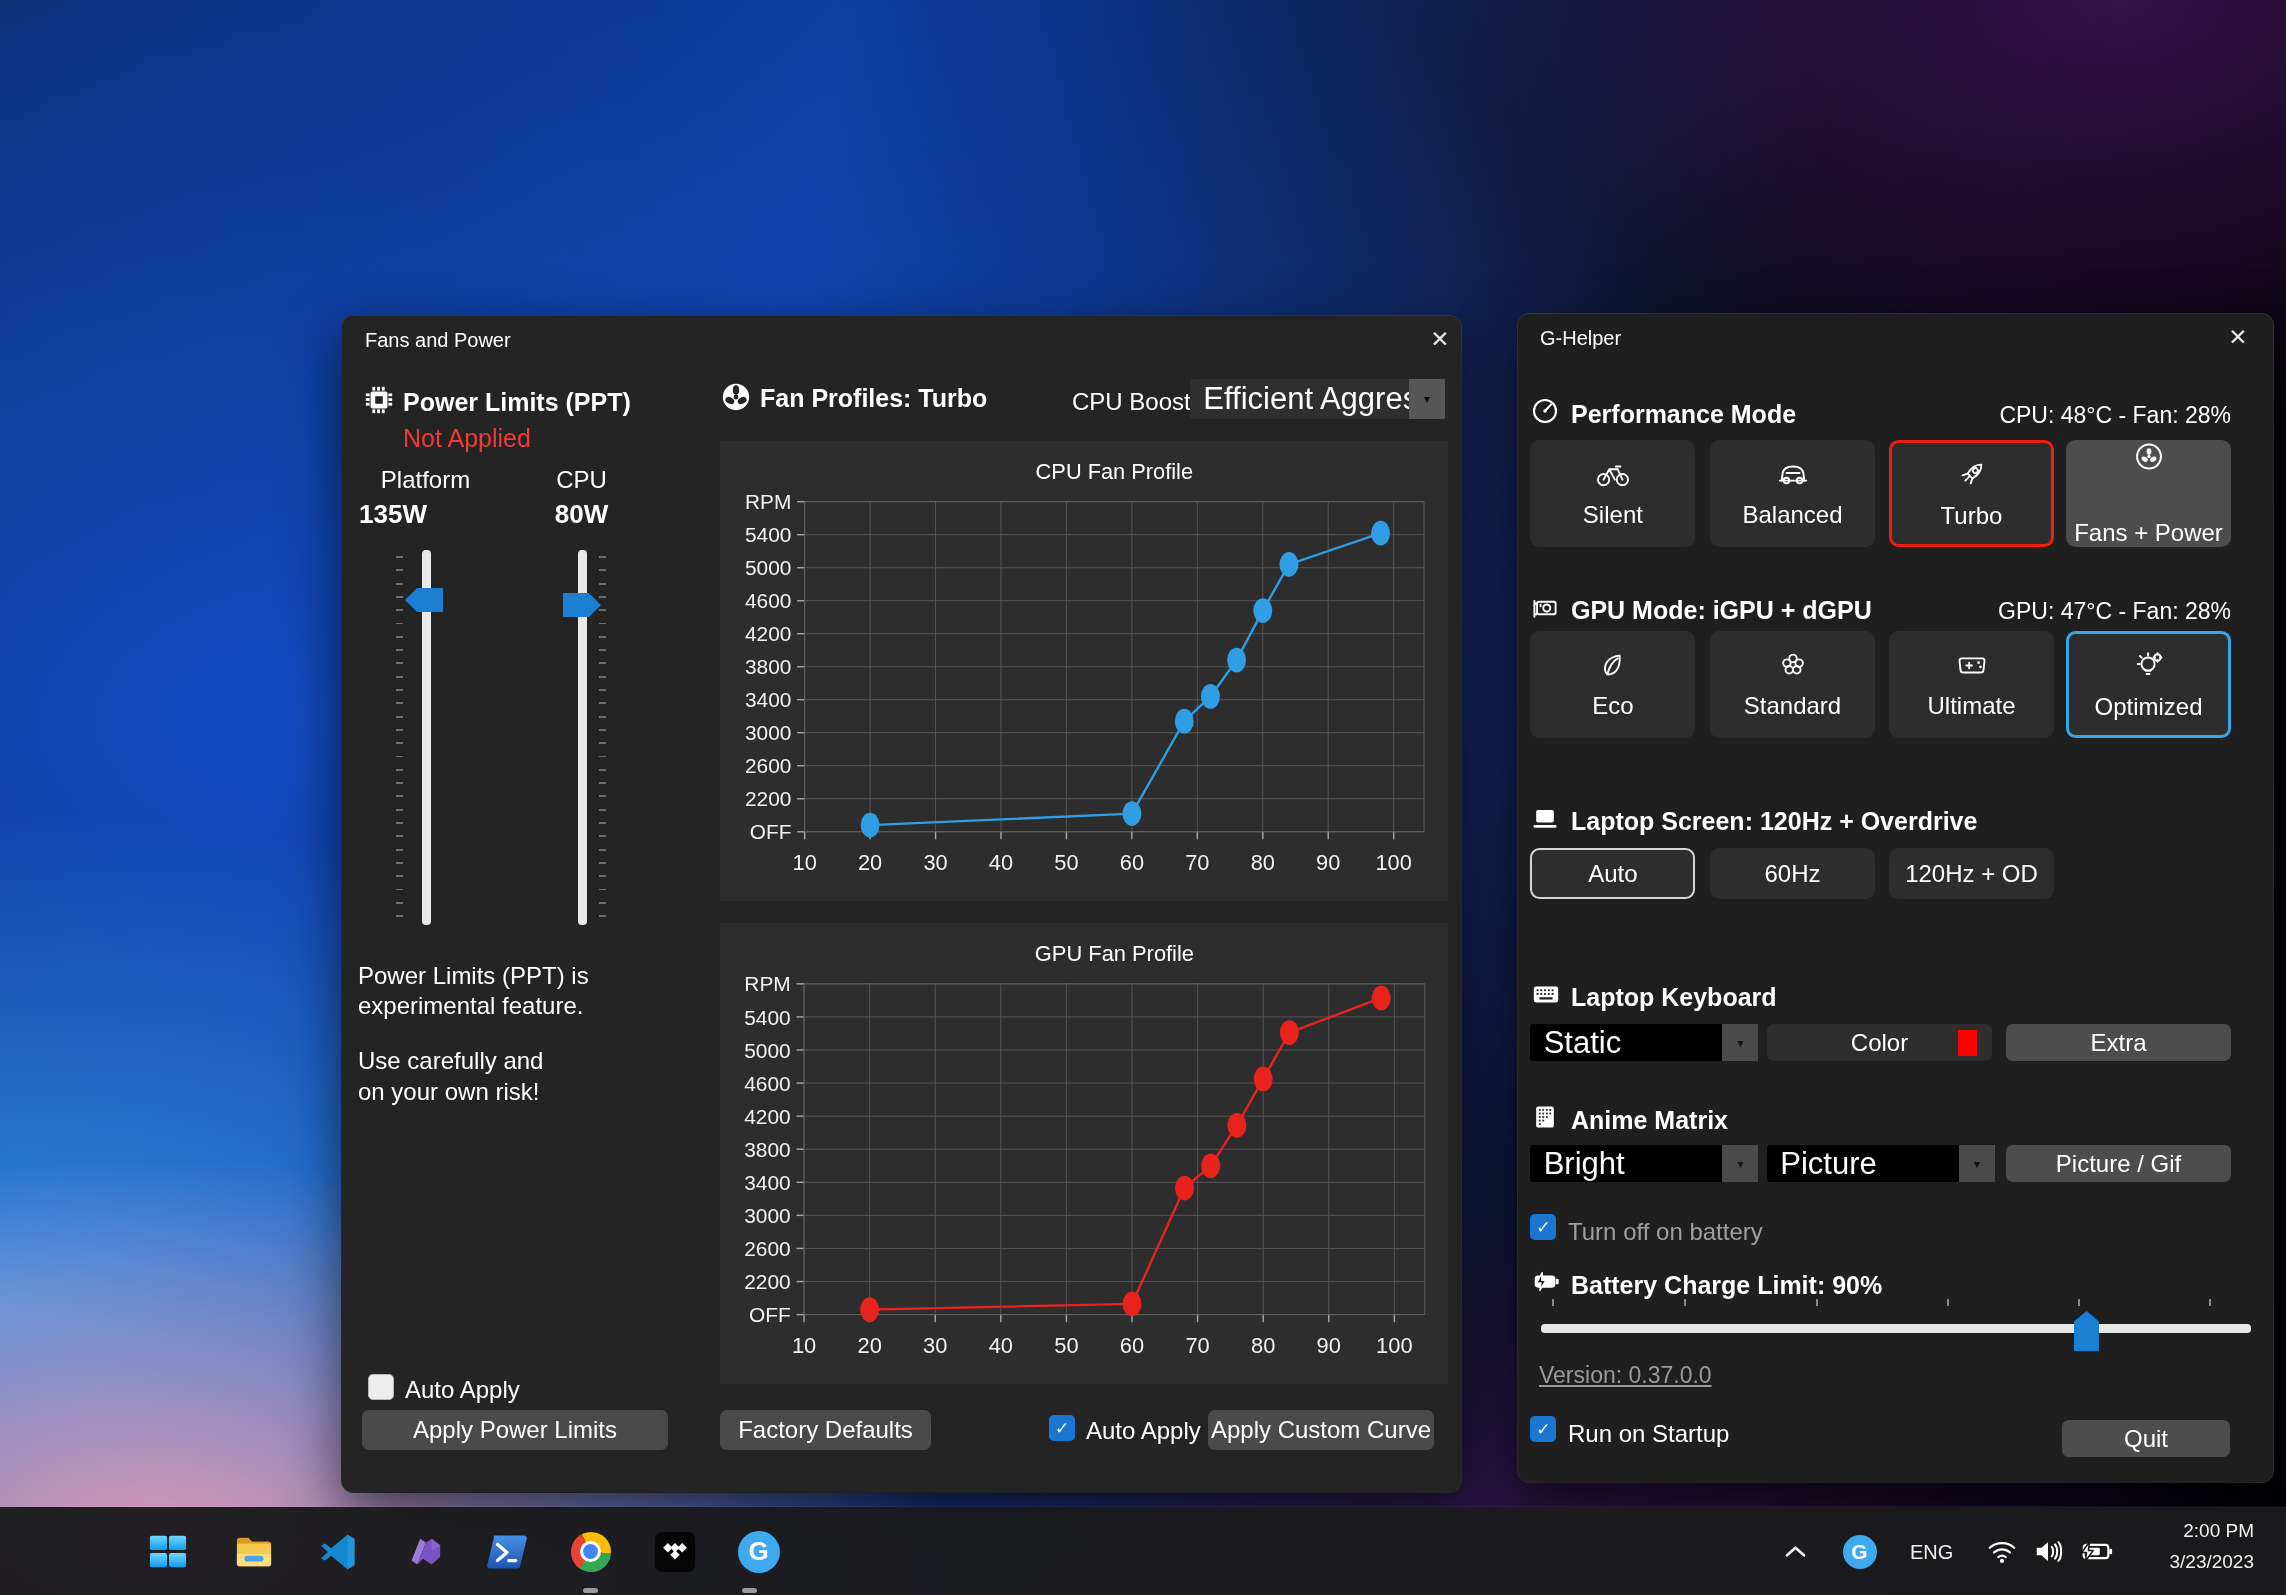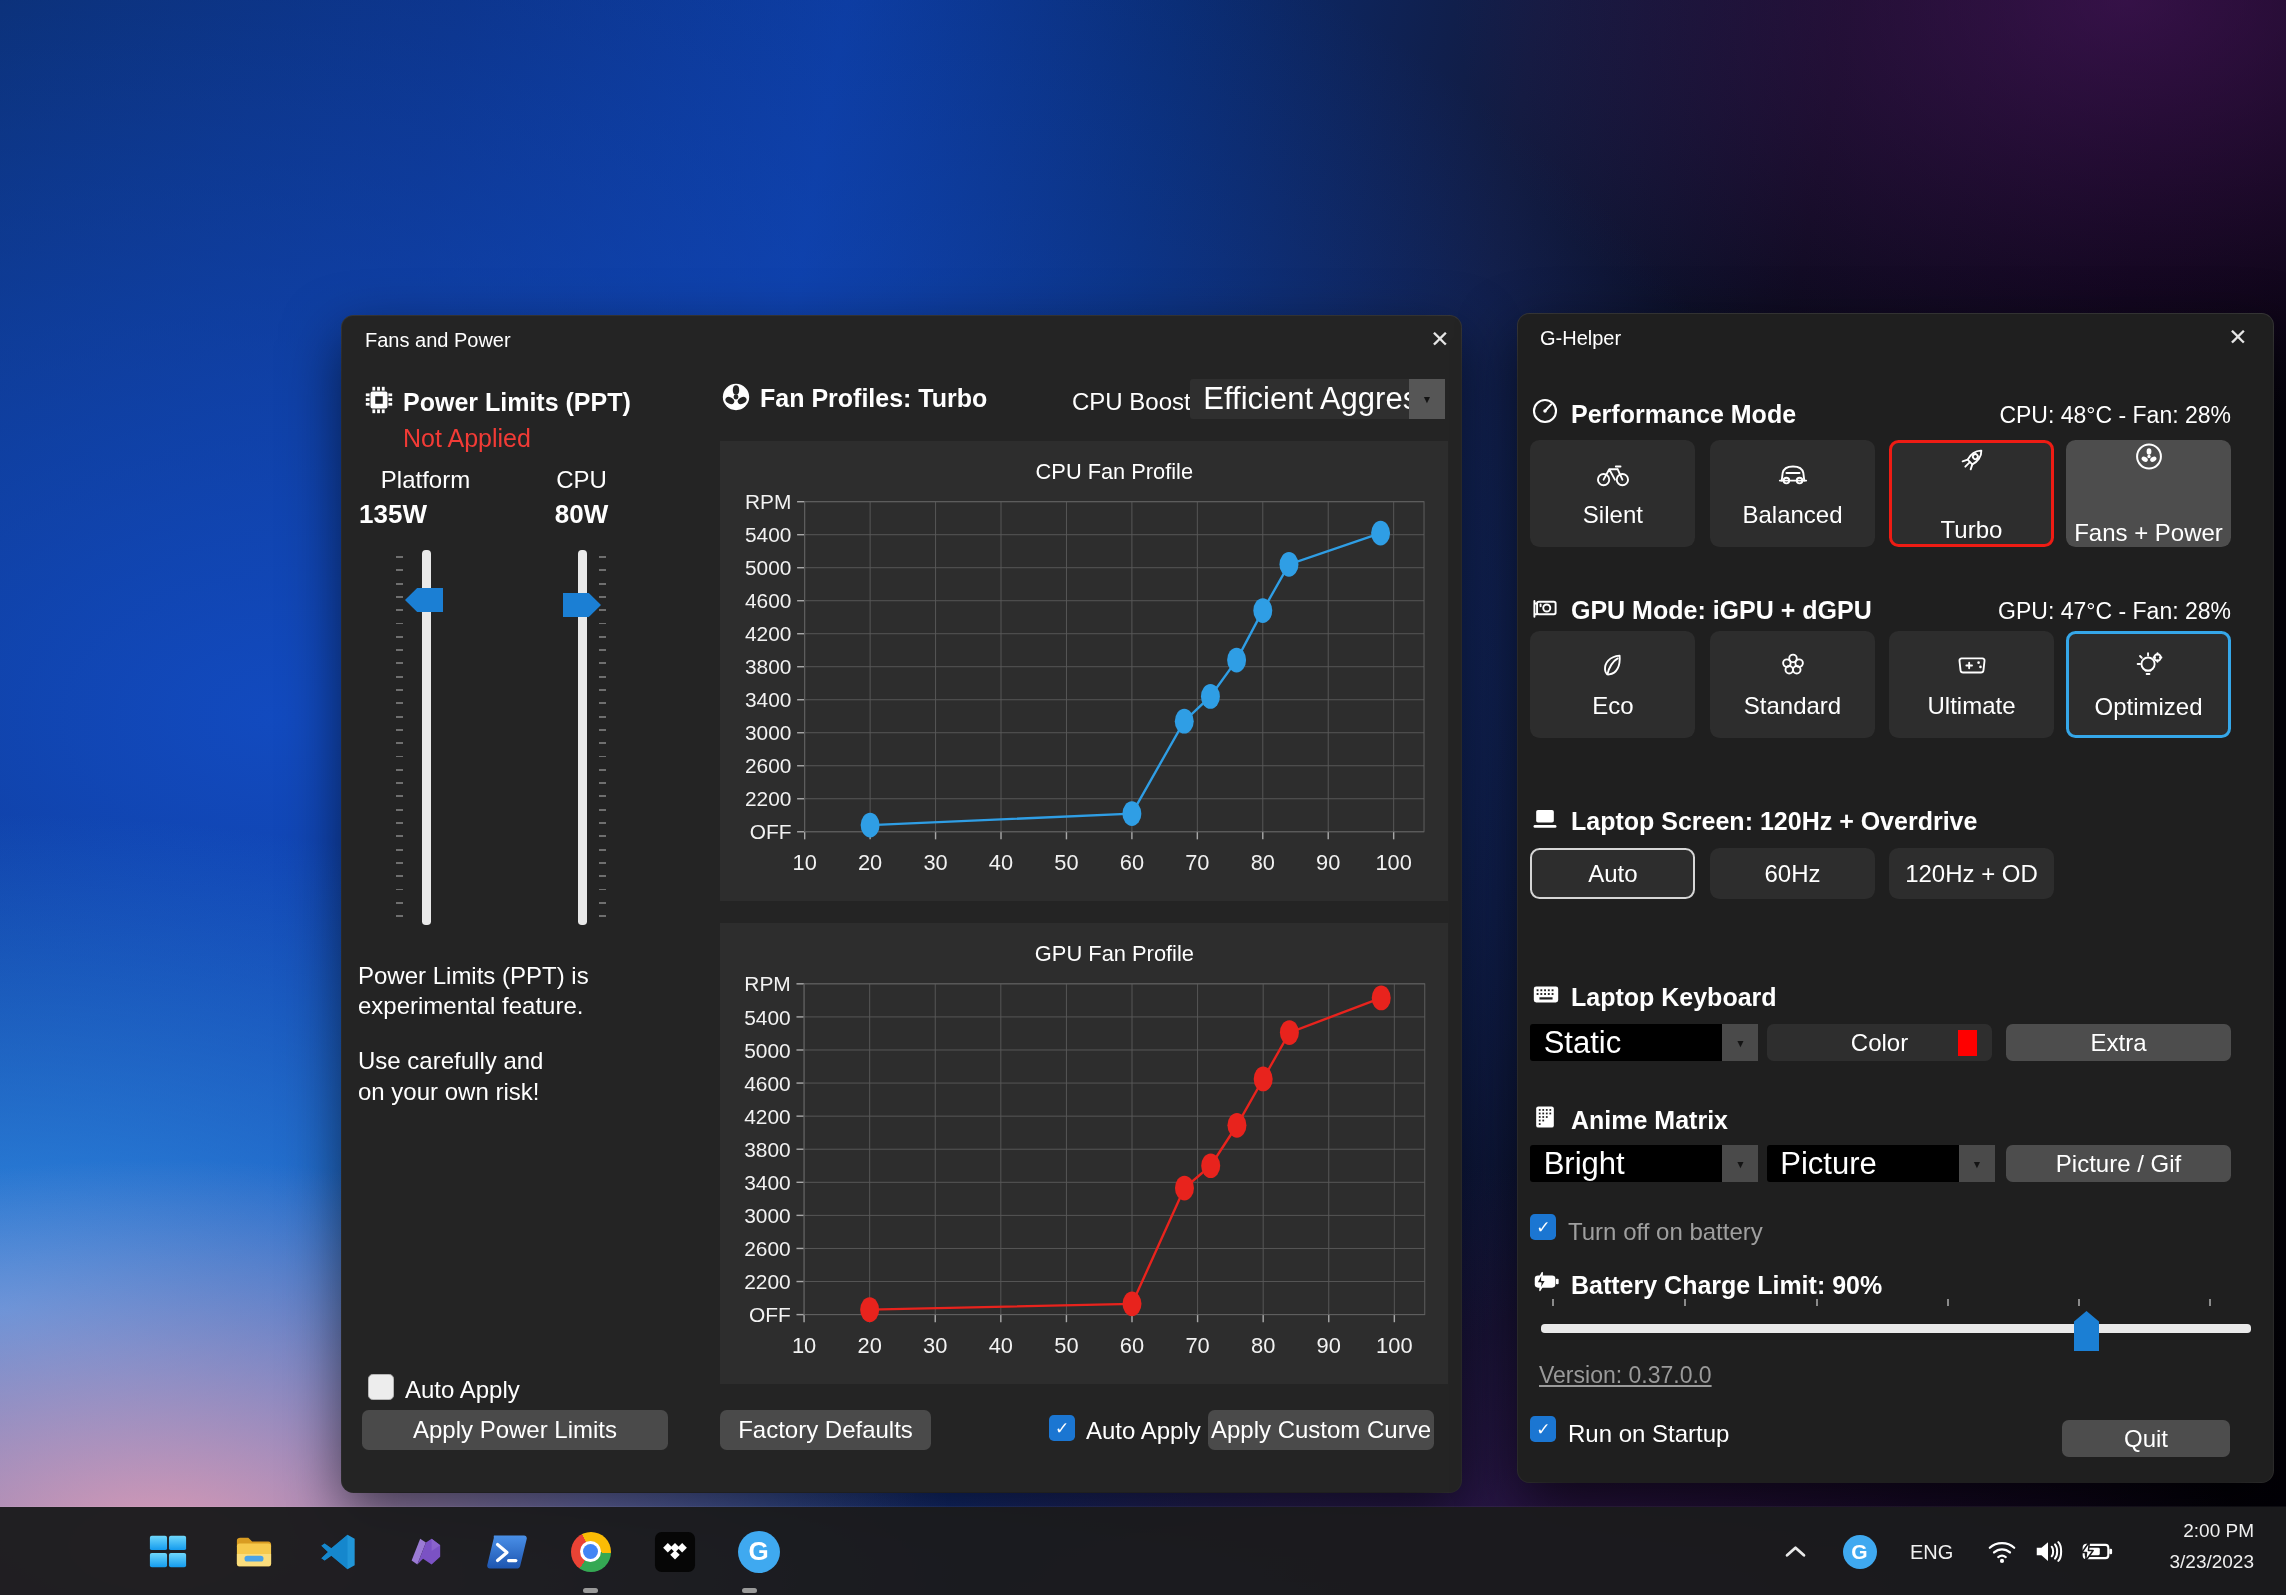--- a/index.html
+++ b/index.html
@@ -23,21 +23,21 @@
     font-size:23px;color:#e6e6e6;cursor:default;}
   .sechdr{position:absolute;font-weight:bold;font-size:25px;color:#fff;white-space:nowrap;}
   .plain{position:absolute;font-size:24px;color:#fff;white-space:nowrap;}
   .temps{position:absolute;font-size:23px;color:#fff;white-space:nowrap;}
   .btn{position:absolute;height:40px;background:#4a4a4a;border-radius:6.7px;color:#fff;font-size:24px;
     display:flex;align-items:center;justify-content:center;box-sizing:border-box;}
   .modebtn{position:absolute;width:165px;background:#2d2d2d;border-radius:9.5px;color:#fff;font-size:24px;
     display:flex;flex-direction:column;align-items:center;justify-content:center;gap:11.4px;box-sizing:border-box;}
   .modebtn.h-tall{height:107px;}
   .modebtn.h-short{height:51px;}
-  .sel-red{border:3.8px solid #ee1c14;justify-content:space-between;}
+  .sel-red{border:3.8px solid #ee1c14;}
   .sel-blue{border:3.8px solid #35a7e9;}
   .sel-white{border:2.9px solid #d6d6d6;}
   .lighter{background:#4d4d4d;gap:46px;}
   .combo{position:absolute;background:#000000;border-radius:2.9px;display:flex;align-items:center;box-sizing:border-box;}
   .combo .val{flex:1;padding-left:13.3px;font-size:31px;color:#fff;white-space:nowrap;overflow:hidden;}
   .combo .arrow{width:36px;align-self:stretch;background:#4a4a4a;display:flex;align-items:center;justify-content:center;
     font-size:10.5px;color:#141414;}
   .chk{position:absolute;width:26px;height:26px;border-radius:4.8px;box-sizing:border-box;
     display:flex;align-items:center;justify-content:center;font-size:17px;color:#fff;}
   .chk.off{background:#ededed;border:1px solid #b5b5b5;}

